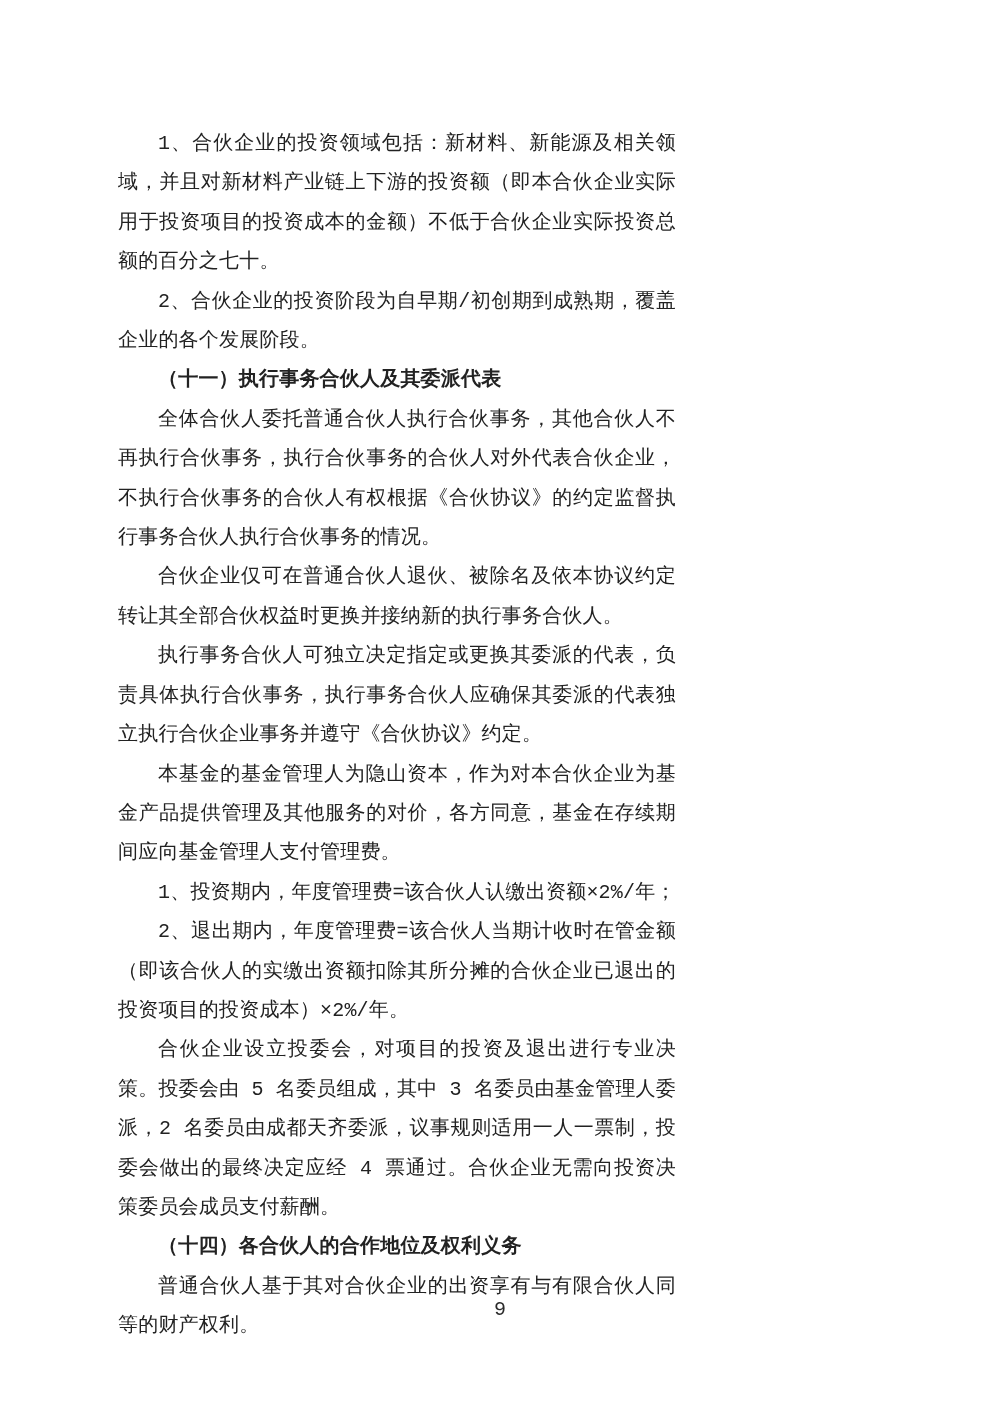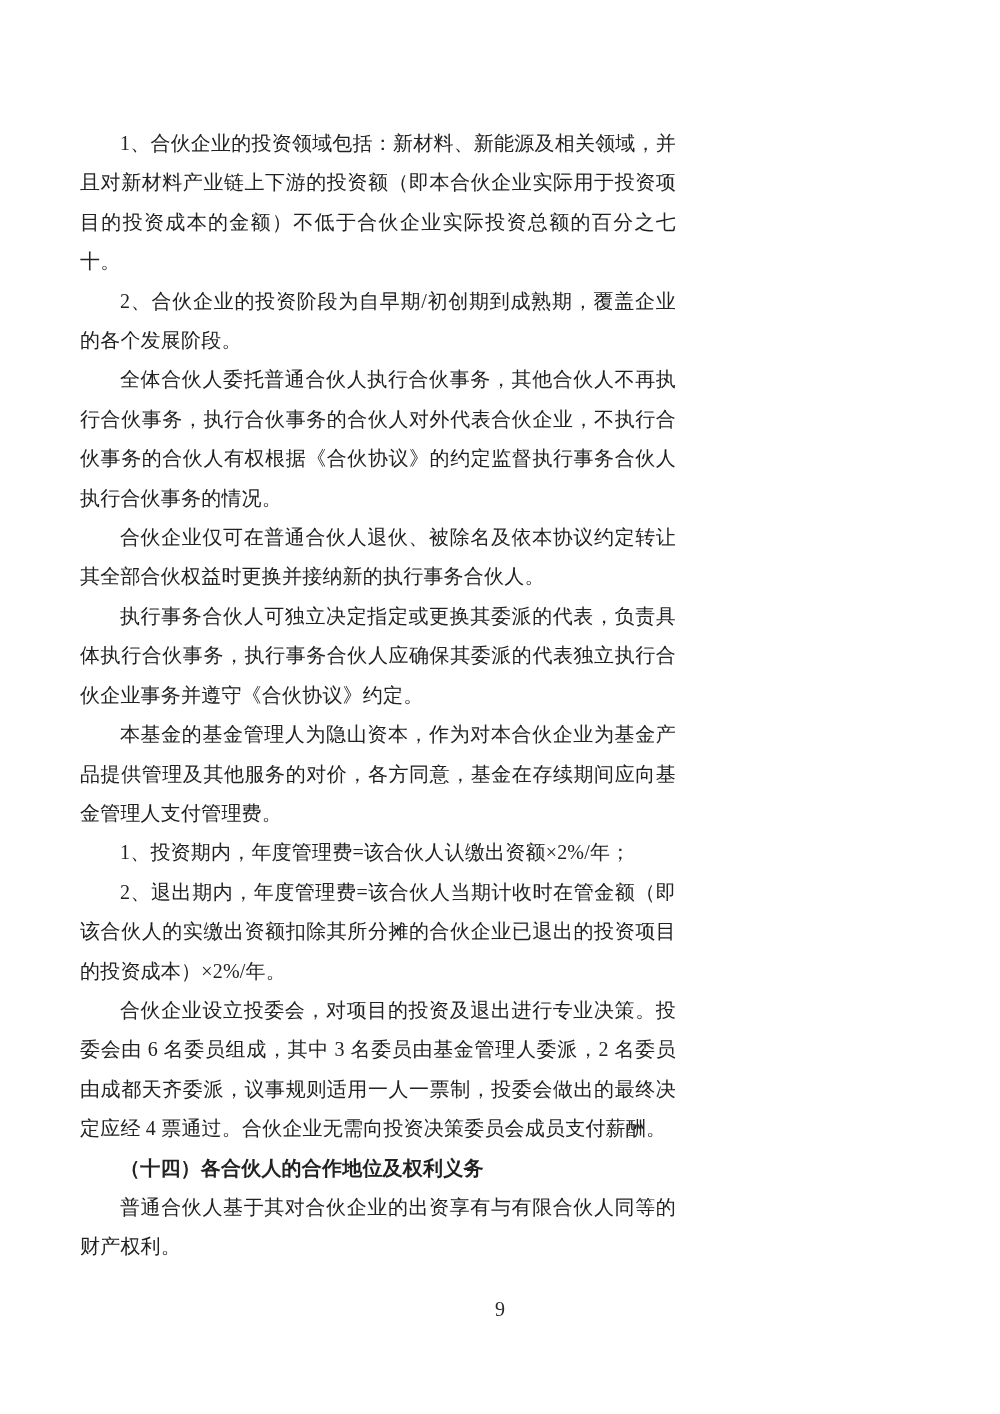--- a/index.html
+++ b/index.html
@@ -4,22 +4,23 @@
 <style>
   * { margin: 0; padding: 0; box-sizing: border-box; }
   html, body { width: 1000px; background: #ffffff; }
   body { font-family: "Liberation Serif", "DejaVu Serif", serif; }
   .page {
     position: relative;
     width: 796px;
     height: 1414px;
     background: #ffffff;
     color: #222222;
-    padding: 124px 120px 0 80px;
+    padding: 124px 120px 0 118px;
     overflow: hidden;
+    font-family: Liberation Mono, monospace;
   }
   .doc-body p {
     font-size: 20px;
     line-height: 39.4px;
     text-align: justify;
     text-indent: 2em;
     margin: 0;
     letter-spacing: 0.2px;
   }
   .doc-body p.heading {
@@ -36,24 +37,25 @@
     color: #2a2a2a;
   }
 </style>
 </head>
 <body>
 
 <div class="page">
   <div class="doc-body">
     <p class="body">1、合伙企业的投资领域包括：新材料、新能源及相关领域，并且对新材料产业链上下游的投资额（即本合伙企业实际用于投资项目的投资成本的金额）不低于合伙企业实际投资总额的百分之七十。</p>
     <p class="body">2、合伙企业的投资阶段为自早期/初创期到成熟期，覆盖企业的各个发展阶段。</p>
+    <p class="heading">（十一）执行事务合伙人及其委派代表</p>
     <p class="body">全体合伙人委托普通合伙人执行合伙事务，其他合伙人不再执行合伙事务，执行合伙事务的合伙人对外代表合伙企业，不执行合伙事务的合伙人有权根据《合伙协议》的约定监督执行事务合伙人执行合伙事务的情况。</p>
     <p class="body">合伙企业仅可在普通合伙人退伙、被除名及依本协议约定转让其全部合伙权益时更换并接纳新的执行事务合伙人。</p>
     <p class="body">执行事务合伙人可独立决定指定或更换其委派的代表，负责具体执行合伙事务，执行事务合伙人应确保其委派的代表独立执行合伙企业事务并遵守《合伙协议》约定。</p>
     <p class="body">本基金的基金管理人为隐山资本，作为对本合伙企业为基金产品提供管理及其他服务的对价，各方同意，基金在存续期间应向基金管理人支付管理费。</p>
     <p class="body">1、投资期内，年度管理费=该合伙人认缴出资额×2%/年；</p>
     <p class="body">2、退出期内，年度管理费=该合伙人当期计收时在管金额（即该合伙人的实缴出资额扣除其所分摊的合伙企业已退出的投资项目的投资成本）×2%/年。</p>
-    <p class="body">合伙企业设立投委会，对项目的投资及退出进行专业决策。投委会由 6 名委员组成，其中 3 名委员由基金管理人委派，2 名委员由成都天齐委派，议事规则适用一人一票制，投委会做出的最终决定应经 4 票通过。合伙企业无需向投资决策委员会成员支付薪酬。</p>
+    <p class="body">合伙企业设立投委会，对项目的投资及退出进行专业决策。投委会由 5 名委员组成，其中 3 名委员由基金管理人委派，2 名委员由成都天齐委派，议事规则适用一人一票制，投委会做出的最终决定应经 4 票通过。合伙企业无需向投资决策委员会成员支付薪酬。</p>
     <p class="heading">（十四）各合伙人的合作地位及权利义务</p>
     <p class="body">普通合伙人基于其对合伙企业的出资享有与有限合伙人同等的财产权利。</p>
   </div>
   <div class="page-footer">9</div>
 </div>
 
 </body></html>

